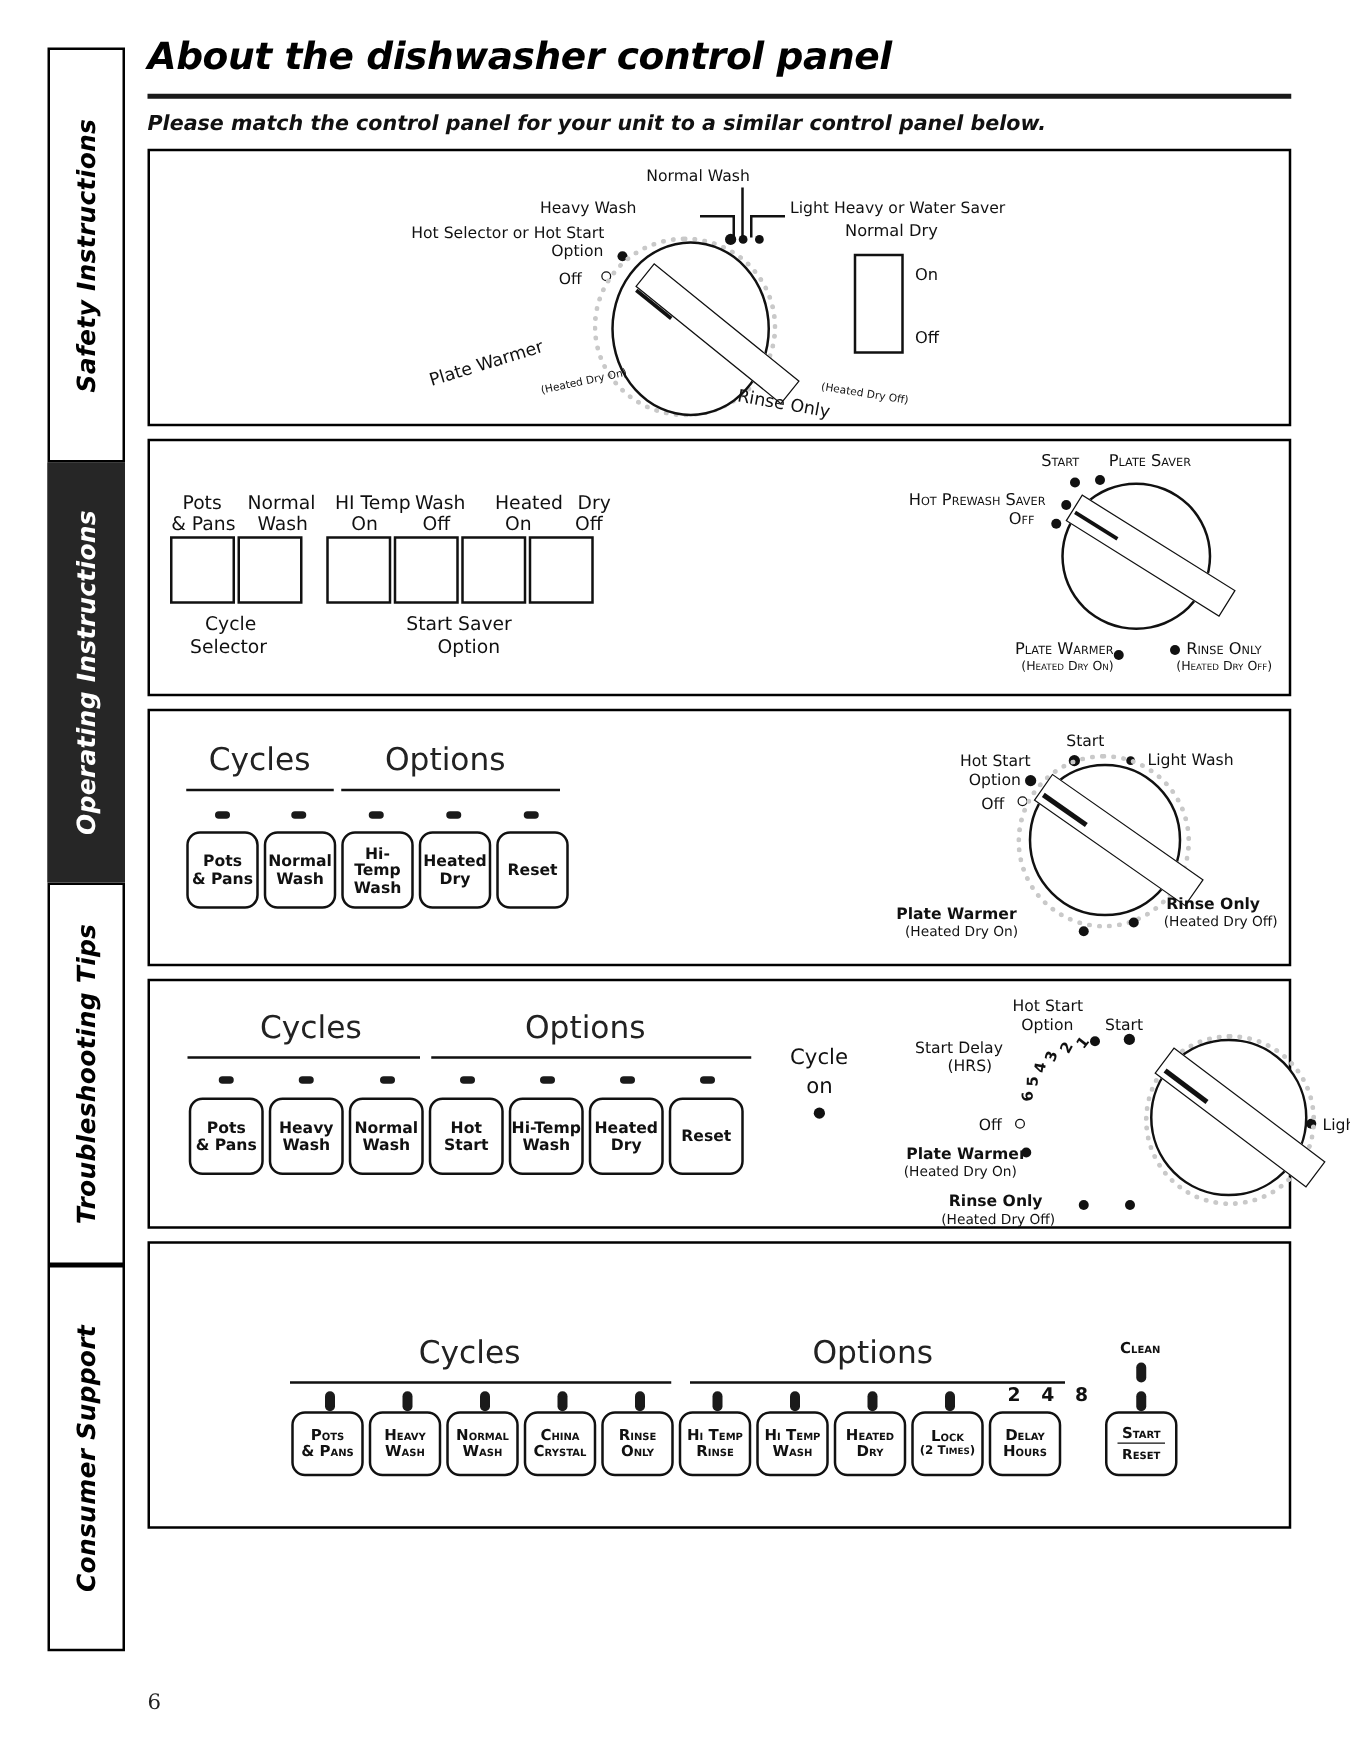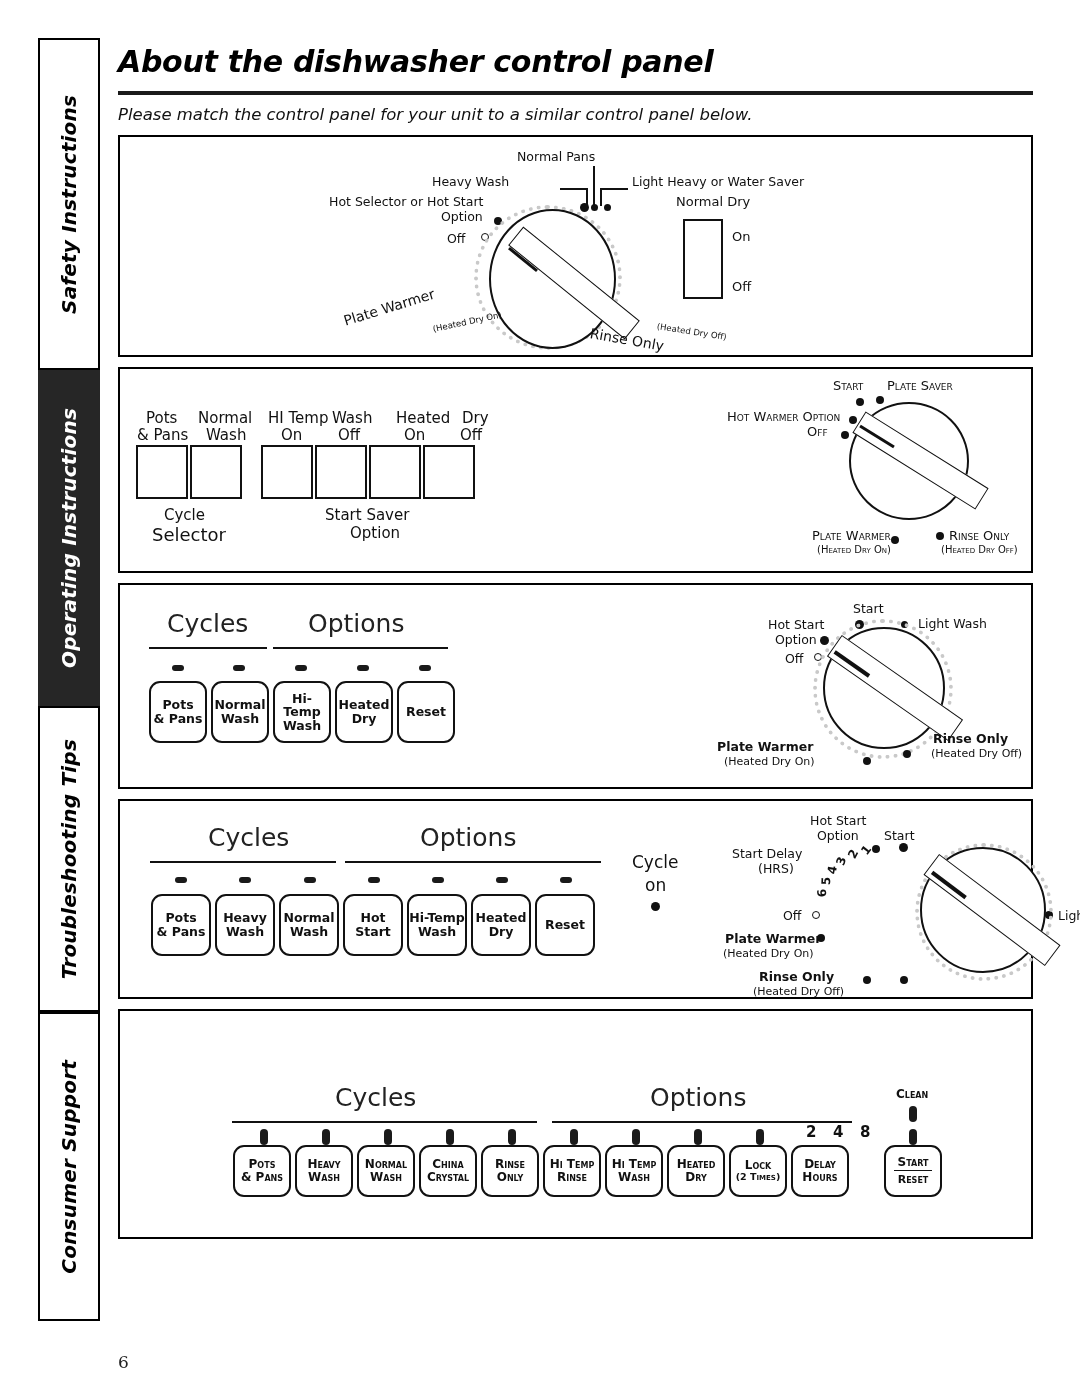--- a/index.html
+++ b/index.html
@@ -28,21 +28,21 @@
     font-size:20px;
     font-weight:bold;
     letter-spacing:0.2px;
     white-space:nowrap;
     color:#000;
   }
   .tab.dark { background:#262626; border-color:#262626; }
   .tab.dark .vtext { color:#ffffff; }
 
   
-  #main { position:absolute; left:118px; top:44px; width:864px; }
+  #main { position:absolute; left:118px; top:28px; width:864px; }
 
   #page-title {
     font-family:"DejaVu Sans", sans-serif;
     font-style:italic; font-weight:bold;
     font-size:30px;
     letter-spacing:-0.3px;
     color:#000;
     margin:0 0 6px 0;
     padding-bottom:6px;
   }
@@ -50,21 +50,21 @@
 
   .intro {
     font-family:"DejaVu Sans", sans-serif;
     font-style:italic;
     font-size:16.5px;
     line-height:1.33;
     color:#111;
     margin:0 0 11px 0;
     width:912px;
   }
-  .intro.bold { font-weight:normal; margin-bottom:9px; }
+  .intro.bold { font-weight:bold; margin-bottom:9px; }
 
   
   .panel {
     position:relative;
     border:2.5px solid #000;
     background:#fff;
     margin-bottom:10px;
     width:915px;
   }
   .lbl   { position:absolute; font-family:"DejaVu Sans", sans-serif; color:#111; white-space:nowrap; }
@@ -175,21 +175,21 @@
   <p class="intro bold">Please match the control panel for your unit to a similar control panel below.</p>
 
   <div class="panel" style="height:222px;">
 
     <div class="leader" style="left:473px; top:29px; width:2px; height:40px;"></div>
     <div class="leader" style="left:440px; top:51px; width:28px; height:2px;"></div>
     <div class="leader" style="left:466px; top:51px; width:2px; height:18px;"></div>
     <div class="leader" style="left:480px; top:51px; width:28px; height:2px;"></div>
     <div class="leader" style="left:480px; top:51px; width:2px; height:18px;"></div>
 
-    <span class="lbl" style="left:397px; top:12px; font-size:12.5px;">Normal Pans</span>
+    <span class="lbl" style="left:397px; top:12px; font-size:12.5px;">Normal Wash</span>
     <span class="lbl" style="left:312px; top:37px; font-size:12.5px;">Heavy Wash</span>
     <span class="lbl" style="left:312px; top:37px; margin-left:200px; font-size:12.5px;">Light Heavy or Water Saver</span>
     <span class="lbl" style="left:209px; top:57px; font-size:12.5px;">Hot Selector or Hot Start</span>
     <span class="lbl" style="left:321px; top:72px; font-size:12.5px;">Option</span>
     <span class="lbl" style="left:327px; top:94px; font-size:12.5px;">Off</span>
 
     <div class="dot" style="left:460px; top:66px; width:9px; height:9px;"></div>
     <div class="dot" style="left:471px; top:67px; width:7px; height:7px;"></div>
     <div class="dot" style="left:484px; top:67px; width:7px; height:7px;"></div>
     <div class="dot" style="left:374px; top:80px; width:8px; height:8px;"></div>
@@ -230,30 +230,30 @@
     <span class="lbl" style="left:340px; top:57px; font-size:15px;">Off</span>
 
     <div class="btn-sq" style="left:16px; top:76px; width:52px; height:54px;"></div>
     <div class="btn-sq" style="left:70px; top:76px; width:52px; height:54px;"></div>
     <div class="btn-sq" style="left:141px; top:76px; width:52px; height:54px;"></div>
     <div class="btn-sq" style="left:195px; top:76px; width:52px; height:54px;"></div>
     <div class="btn-sq" style="left:249px; top:76px; width:52px; height:54px;"></div>
     <div class="btn-sq" style="left:303px; top:76px; width:52px; height:54px;"></div>
 
     <span class="lbl" style="left:44px; top:137px; font-size:15px;">Cycle</span>
-    <span class="lbl" style="left:32px; top:155px; font-size:18px;">Selector</span>
+    <span class="lbl" style="left:32px; top:155px; font-size:15px;">Selector</span>
     <span class="lbl" style="left:205px; top:137px; font-size:15px;">Start Saver</span>
     <span class="lbl" style="left:230px; top:155px; font-size:15px;">Option</span>
 
     <span class="lbl smallcap" style="left:713px; top:9px; font-size:13px;">Start</span>
     <span class="lbl smallcap" style="left:767px; top:9px; font-size:13px;">Plate Saver</span>
     <div class="dot" style="left:736px; top:29px; width:8px; height:8px;"></div>
     <div class="dot" style="left:756px; top:27px; width:8px; height:8px;"></div>
 
-    <span class="lbl smallcap" style="left:607px; top:40px; font-size:13px;">Hot Warmer Option</span>
+    <span class="lbl smallcap" style="left:607px; top:40px; font-size:13px;">Hot Prewash Saver</span>
     <div class="dot" style="left:729px; top:47px; width:8px; height:8px;"></div>
     <span class="lbl smallcap" style="left:687px; top:55px; font-size:13px;">Off</span>
     <div class="dot" style="left:721px; top:62px; width:8px; height:8px;"></div>
 
     <div class="knob" style="left:729px; top:33px; width:120px; height:118px;">
       <div class="bar" style="left:-3px; top:44px; width:145px; height:25px; transform:rotate(32deg);"></div>
       <div class="nub" style="left:6px; top:31px; width:40px; height:3px; transform:rotate(32deg);"></div>
     </div>
 
     <span class="lbl smallcap" style="left:692px; top:159px; font-size:13px;">Plate Warmer</span>

